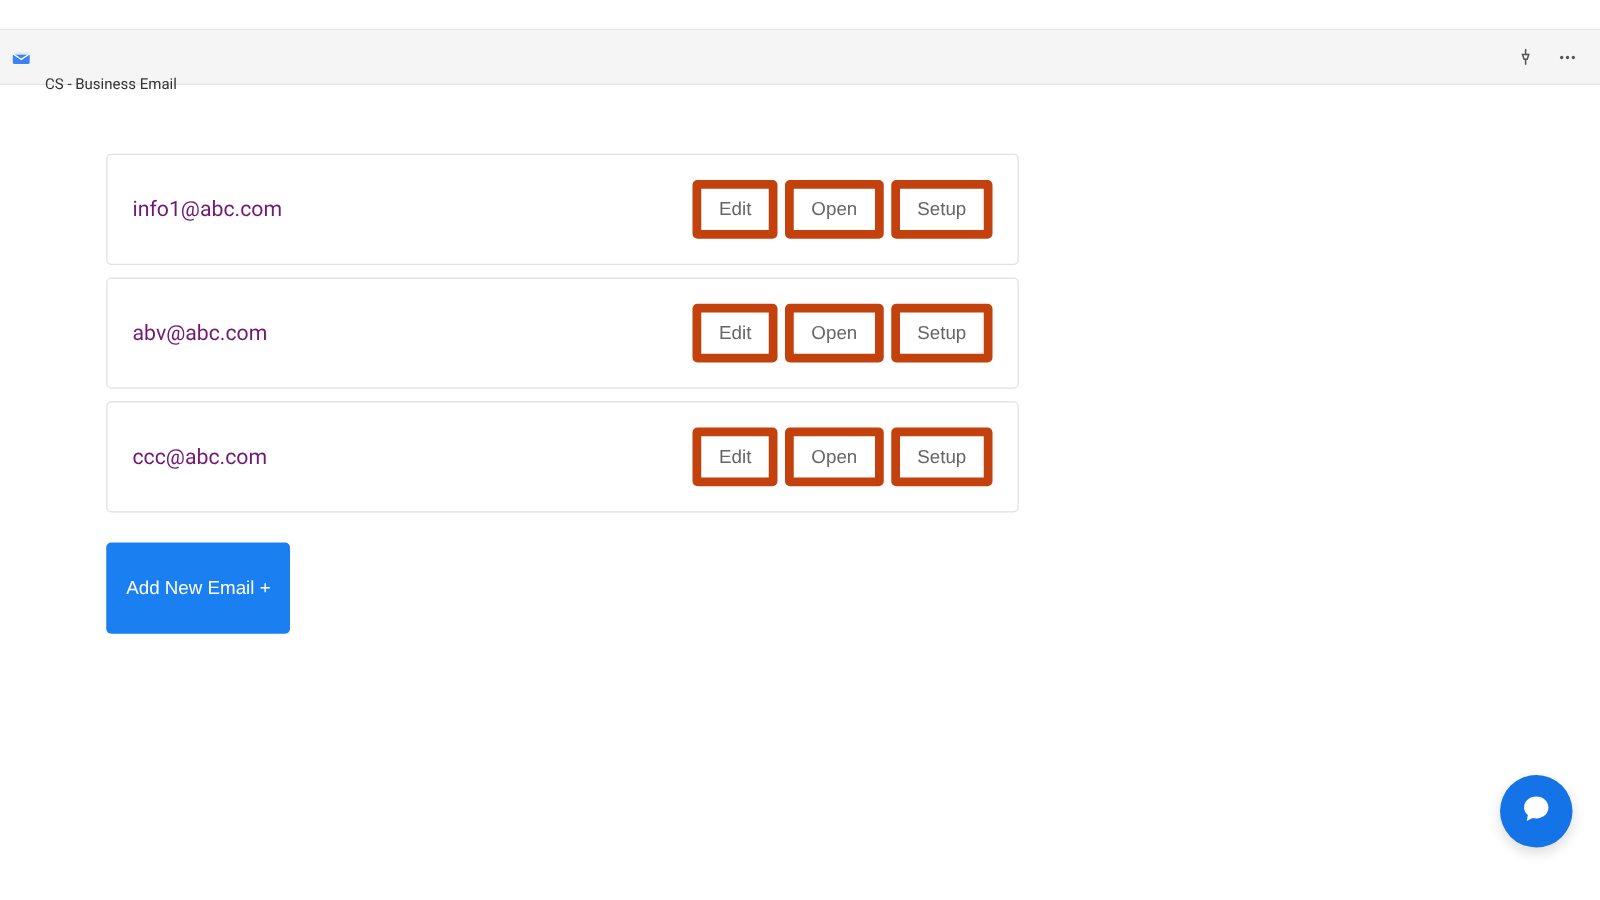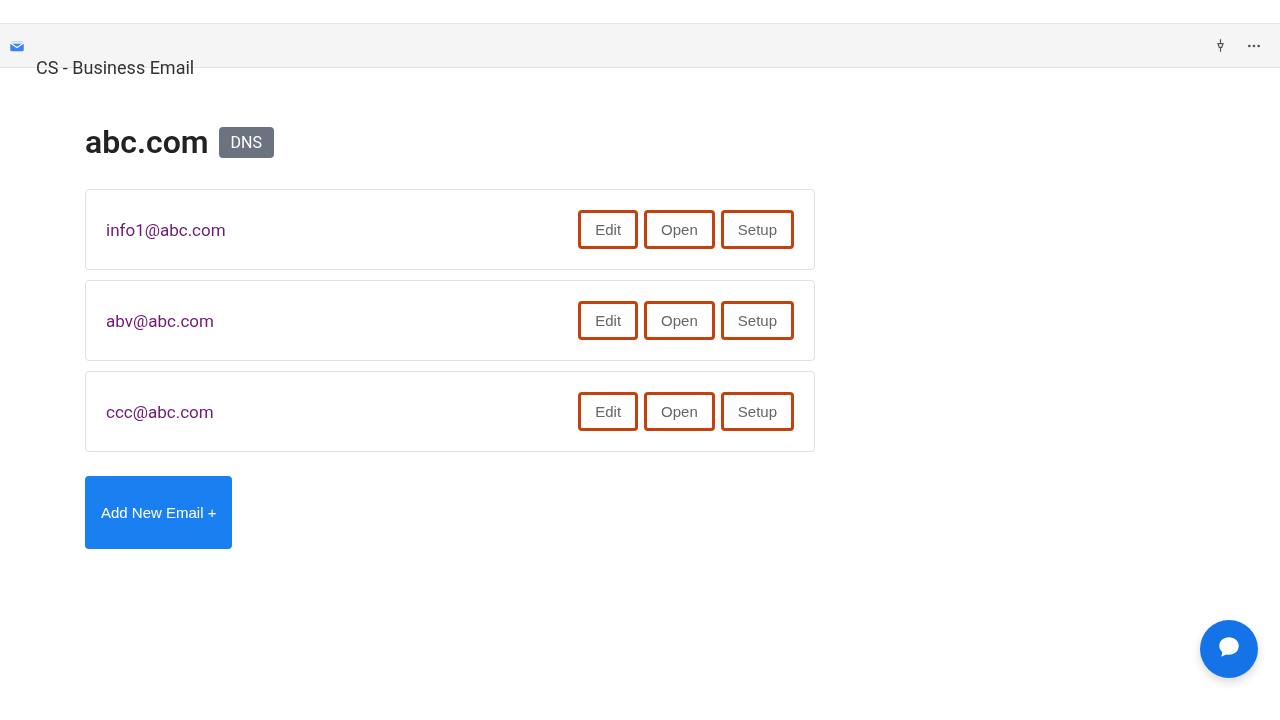--- a/index.html
+++ b/index.html
@@ -35,21 +35,21 @@
       gap: 10px;
     }
     .app-icon {
       width: 18px;
       height: 18px;
       display: flex;
       align-items: center;
       justify-content: center;
     }
     .app-title {
-      font-size: 18px;
+      font-size: 12px;
       color: #333;
       margin-top: 43px;
     }
     .appbar-right {
       margin-left: auto;
       display: flex;
       align-items: center;
       gap: 14px;
       padding-right: 8px;
     }
@@ -102,21 +102,21 @@
     .email-address {
       font-size: 17px;
       color: #701a75;
     }
     .email-actions {
       display: flex;
       gap: 6px;
     }
     .action-btn {
       background: #fff;
-      border: 3px solid #c2410c;
+      border: 7px solid #c2410c;
       border-radius: 4px;
       padding: 8px 14px;
       font-size: 15px;
       color: #666;
       cursor: pointer;
     }
     .add-btn {
       margin-top: 24px;
       background: #1a7ff0;
       color: #fff;
@@ -167,24 +167,20 @@
       <svg width="16" height="16" viewBox="0 0 24 24" fill="#555">
         <circle cx="5" cy="12" r="2"></circle>
         <circle cx="12" cy="12" r="2"></circle>
         <circle cx="19" cy="12" r="2"></circle>
       </svg>
     </span>
   </div>
 </div>
 
 <div class="content">
-  <div class="page-header">
-    <h1 class="domain-title">abc.com</h1>
-    <span class="dns-badge">DNS</span>
-  </div>
 
   <div class="email-list">
 
     <div class="email-card">
       <span class="email-address">info1@abc.com</span>
       <div class="email-actions">
         <button class="action-btn">Edit</button>
         <button class="action-btn">Open</button>
         <button class="action-btn">Setup</button>
       </div>

